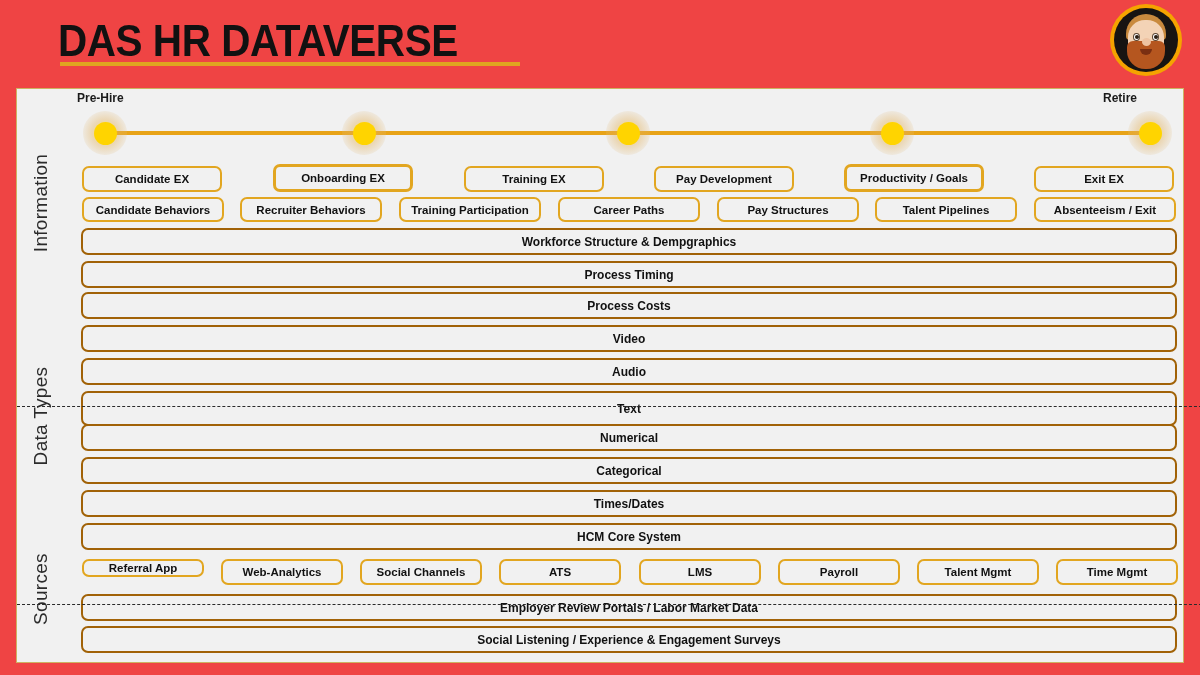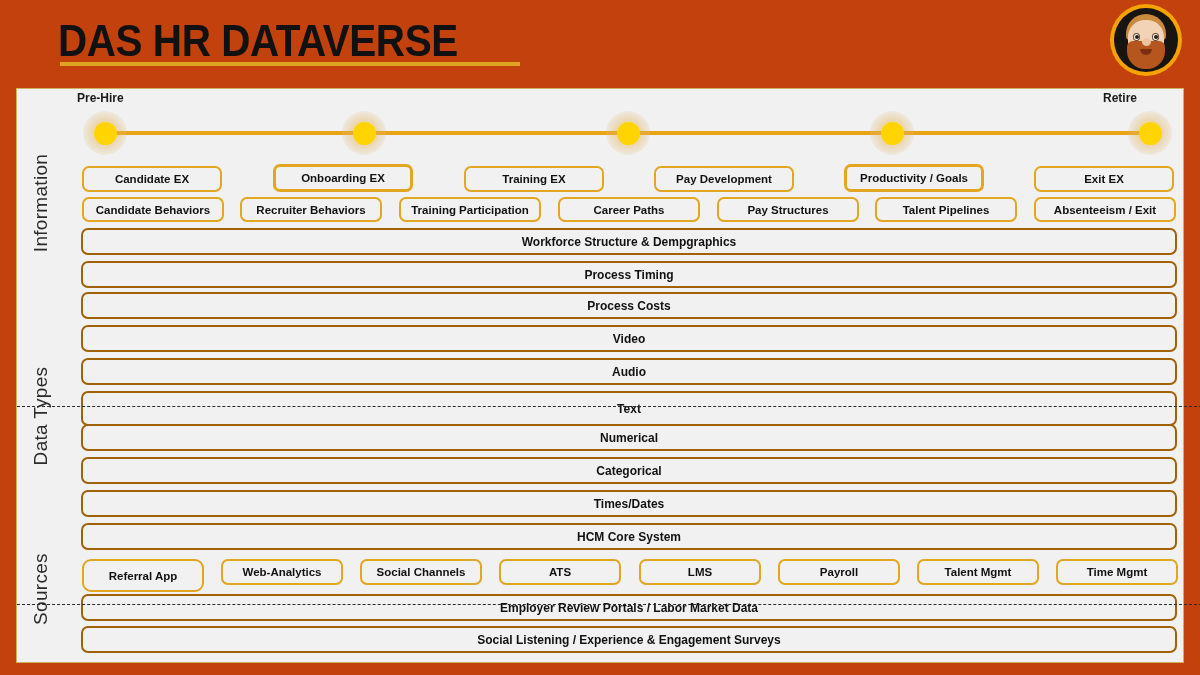--- a/index.html
+++ b/index.html
@@ -8,21 +8,21 @@
     margin: 0; padding: 0;
     width: 1200px; height: 675px;
     background: #ffffff;
     font-family: "Liberation Sans", sans-serif;
     overflow: hidden;
   }
 
   .slide {
     position: relative;
     width: 1200px; height: 675px;
-    background: #c2410c;
+    background: #ef4444;
   }
 
   
   .header {
     position: absolute;
     left: 0; top: 0;
     width: 1200px; height: 86px;
   }
   .title {
     position: absolute;
@@ -322,21 +322,21 @@
 
     <div class="divider divider-2"></div>
 
     <div class="band band-src">
       <div class="vlabel" style="top:0;height:147px;">
         <span>Sources</span>
       </div>
 
       <div class="row-full" style="top:8px; height:27px;">HCM Core System</div>
 
-      <div class="pill" style="left:65px;  top:44px; width:122px; height:33px;border-radius:9px;">Referral App</div>
+      <div class="pill" style="left:65px;  top:44px; width:122px; height:18px;">Referral App</div>
       <div class="pill" style="left:204px; top:44px; width:122px; height:26px;">Web-Analytics</div>
       <div class="pill" style="left:343px; top:44px; width:122px; height:26px;">Social Channels</div>
       <div class="pill" style="left:482px; top:44px; width:122px; height:26px;">ATS</div>
       <div class="pill" style="left:622px; top:44px; width:122px; height:26px;">LMS</div>
       <div class="pill" style="left:761px; top:44px; width:122px; height:26px;">Payroll</div>
       <div class="pill" style="left:900px; top:44px; width:122px; height:26px;">Talent Mgmt</div>
       <div class="pill" style="left:1039px;top:44px; width:122px; height:26px;">Time Mgmt</div>
 
       <div class="row-full" style="top:79px;  height:27px;">Employer Review Portals / Labor Market Data</div>
       <div class="row-full" style="top:111px; height:27px;">Social Listening / Experience &amp; Engagement Surveys</div>

